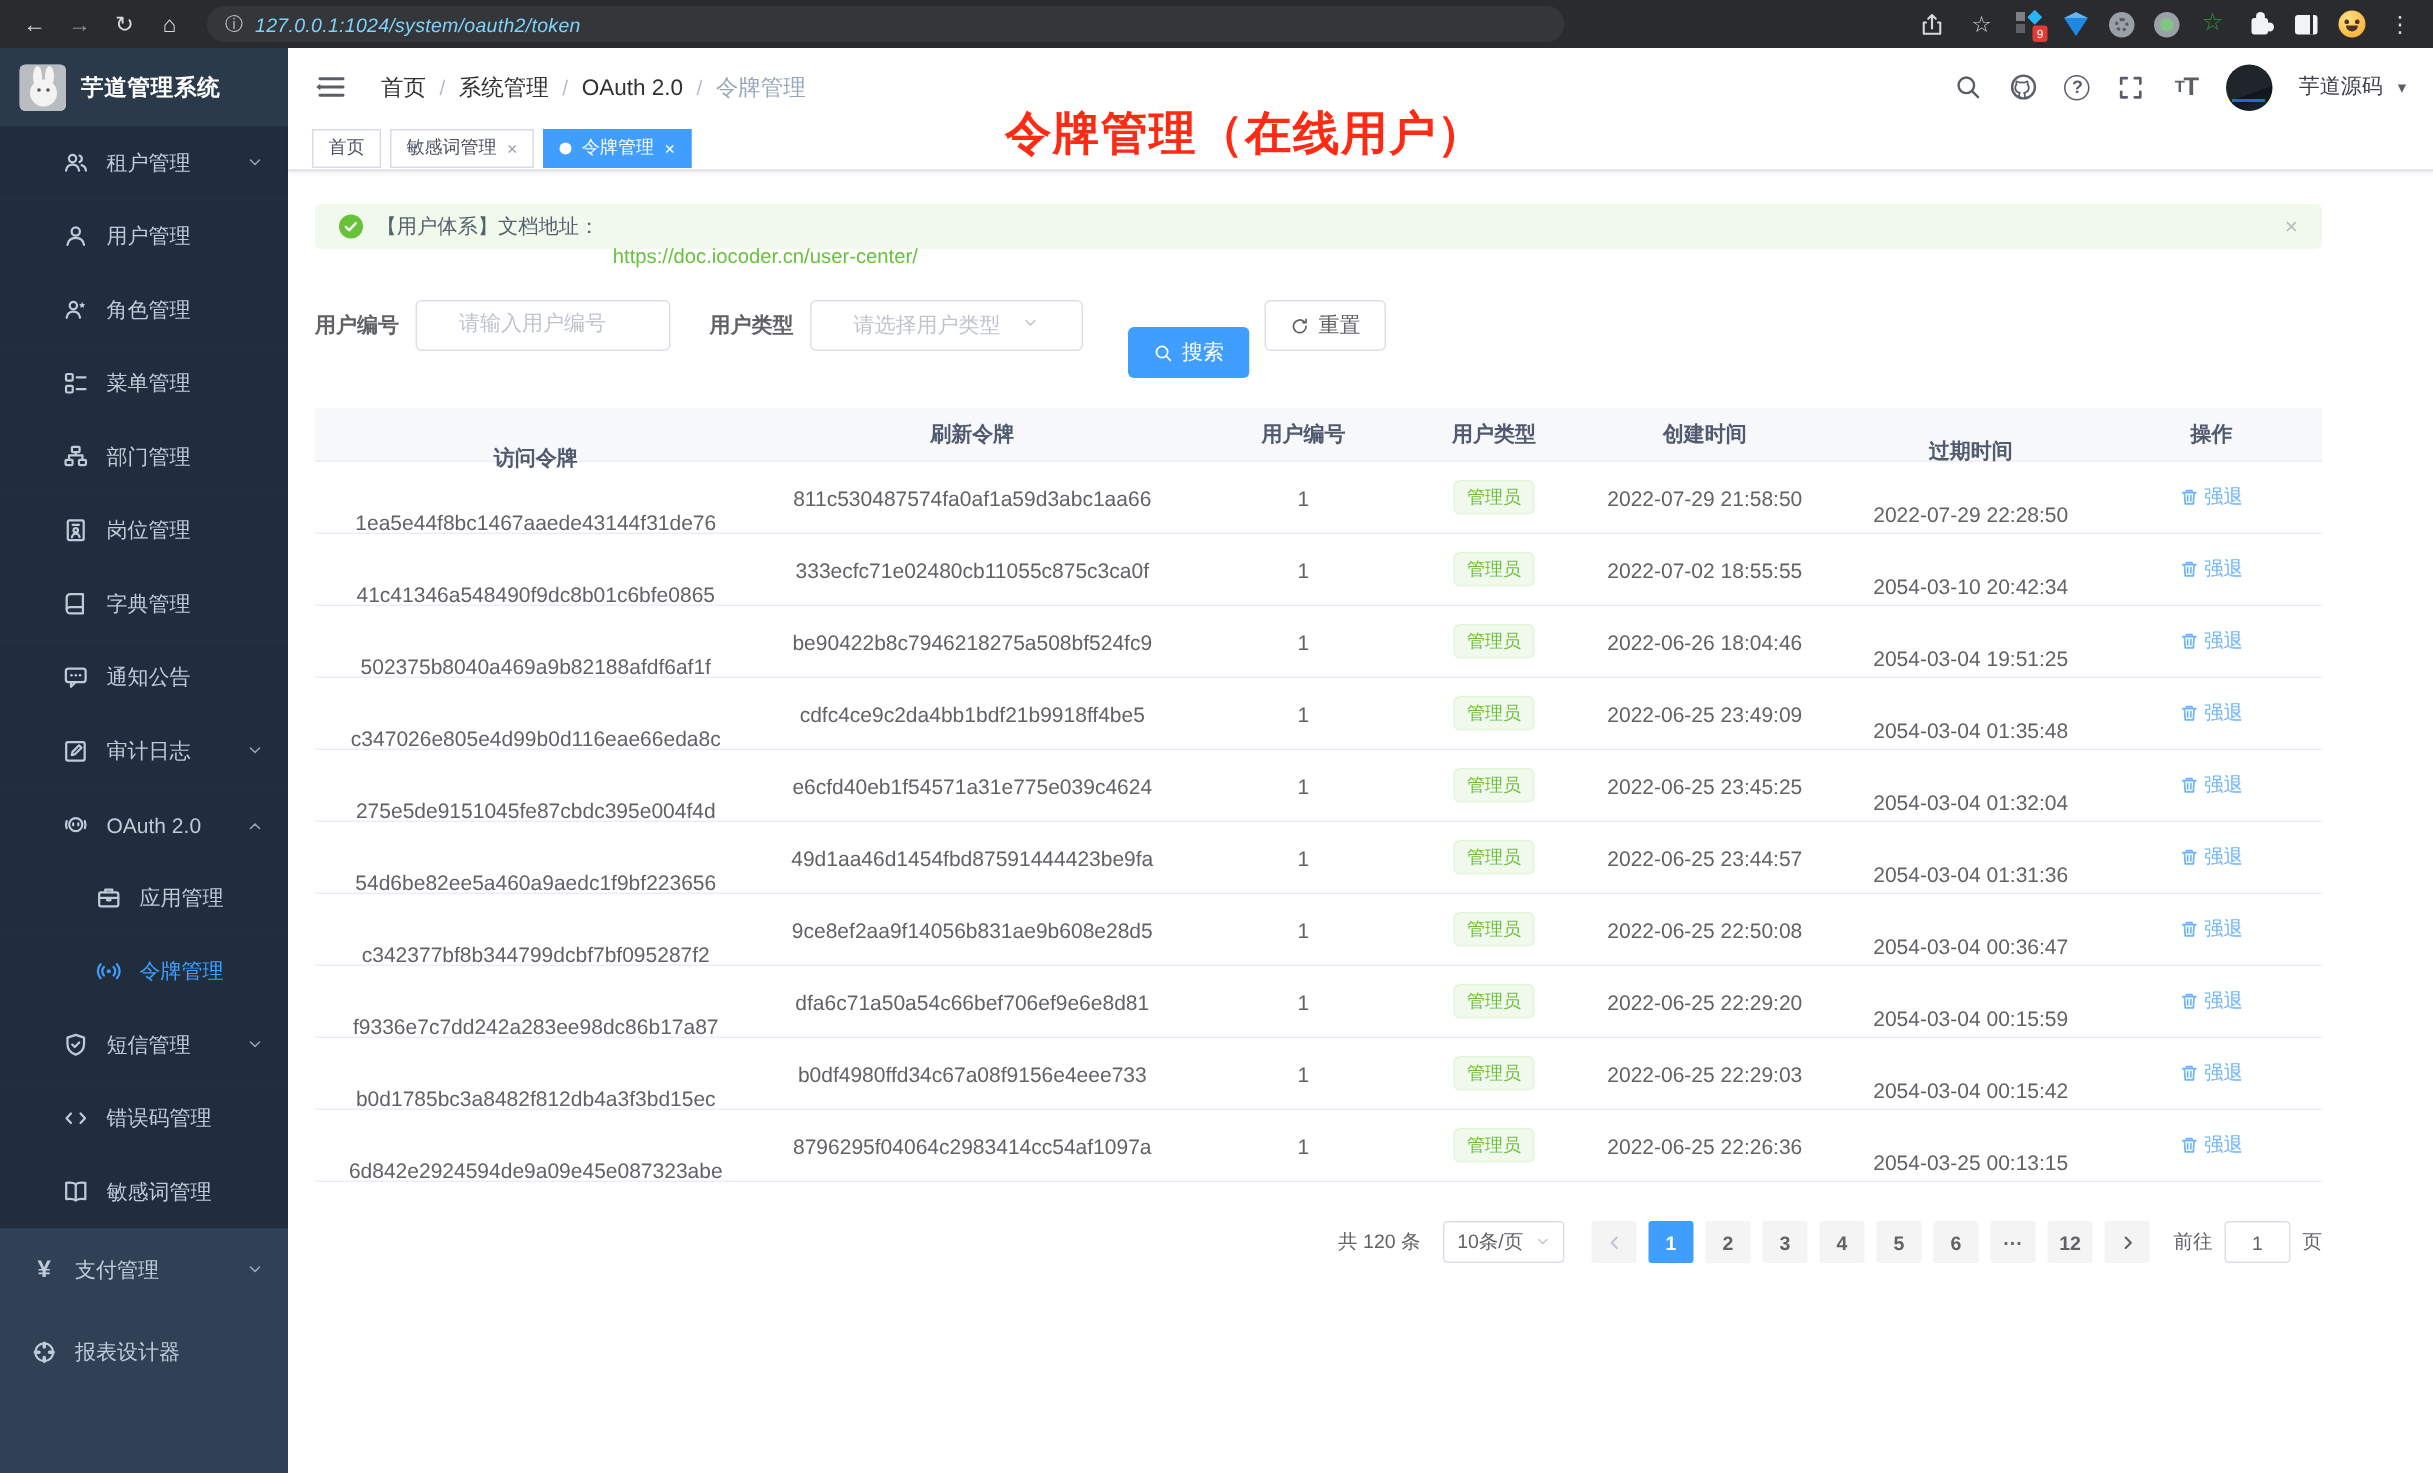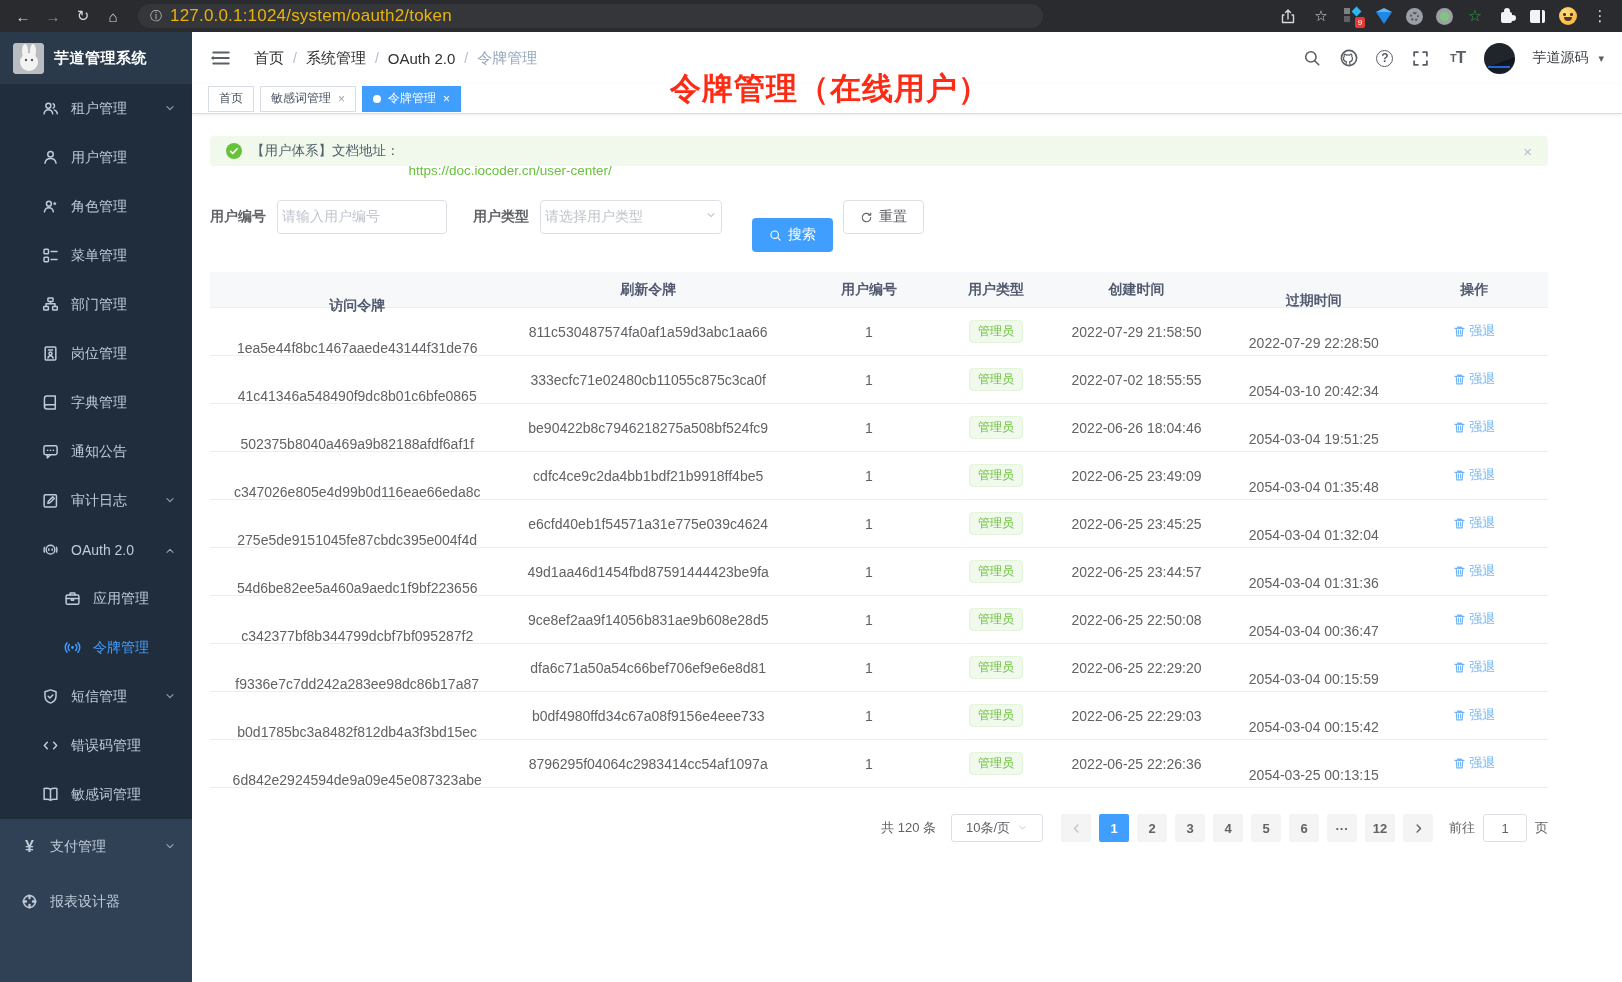--- a/index.html
+++ b/index.html
@@ -7,21 +7,21 @@
     font-family:"Liberation Sans","DejaVu Sans",sans-serif; }
 
   
   .browser { height:32px; background:#2a2b2e; display:flex; align-items:center; padding:0 10px; gap:4px; }
   .b-ic { width:26px; height:24px; display:flex; align-items:center; justify-content:center;
     color:#d6d8da; font-size:15px; border-radius:4px; }
   .b-ic.dim { color:#8b8e92; }
   .urlbar { flex:1; height:24px; margin:0 8px; background:#35363a; border-radius:12px;
     display:flex; align-items:center; padding:0 12px; gap:8px; max-width:905px; }
   .url-info { color:#bdc1c6; font-size:12px; }
-  .url-text { color:#eab308; font-size:17px; letter-spacing:.2px; }
+  .url-text { color:#7dd3fc; font-size:13px; letter-spacing:.2px;font-style:italic; }
   .b-right { display:flex; align-items:center; gap:13px; margin-left:auto; padding-right:2px; }
   .b-right .b-ic { width:20px; }
   .ext { width:18px; height:18px; position:relative; display:flex; align-items:center; justify-content:center; }
   .ext-tm .sq1 { position:absolute; left:0; top:1px; width:6px; height:6px; background:#7e8084; }
   .ext-tm .sq2 { position:absolute; left:0; top:9px; width:6px; height:6px; background:#5f6165; }
   .ext-tm .dia { position:absolute; right:2px; top:1px; width:7px; height:7px; background:#29b6f6; transform:rotate(45deg); }
   .ext-tm .badge { position:absolute; right:-3px; bottom:-3px; min-width:10px; height:11px; background:#e53935;
     color:#fff; font-size:8px; line-height:11px; text-align:center; border-radius:2px; padding:0 2px; }
   .ext-gem { width:0; height:0; border-left:8px solid transparent; border-right:8px solid transparent;
     border-top:12px solid #1e88e5; margin-top:4px; position:relative; }
@@ -99,21 +99,21 @@
     padding:0 16px; font-size:13.5px; gap:9px; }
   .alert-check { width:16px; height:16px; border-radius:50%; background:#67c23a; color:#fff; flex:none;
     display:flex; align-items:center; justify-content:center; }
   .alert-text { color:#54626c; }
   .alert-link { color:#67c23a; cursor:pointer;margin-top:38px; }
   .alert-close { margin-left:auto; color:#b6bec4; font-size:15px; cursor:pointer; }
 
   .filters { display:flex; align-items:center; margin-top:16px; font-size:14px; }
   .f-label { font-weight:bold; color:#606266; margin-right:11px; white-space:nowrap; }
   .f-input, .f-select { height:34px; border:1px solid #dcdfe6; border-radius:4px; background:#fff;
-    font-size:14px; color:#606266; padding:0 4px; outline:none; font-family:Liberation Mono, monospace; }
+    font-size:14px; color:#606266; padding:0 28px; outline:none; font-family:Liberation Mono, monospace; }
   .f-input { width:170px; }
   .f-input::placeholder { color:#bfc4cd; }
   .f-select { width:182px; margin-left:0; display:flex; align-items:center; cursor:pointer; }
   .f-select .ph { color:#bfc4cd; flex:1; }
   .f-select .sel-caret { color:#c0c4cc; }
   .gap24 { width:26px; } .gap28 { width:30px; } .gap10 { width:10px; }
   .btn { height:34px; border-radius:4px; font-size:14px; display:flex; align-items:center; gap:6px;
     padding:0 16px; cursor:pointer; border:1px solid transparent; font-family:inherit; }
   .btn-primary { background:#409eff; color:#fff;margin-top:36px; }
   .btn-plain { background:#fff; border-color:#dcdfe6; color:#606266; }
@@ -125,21 +125,21 @@
   .thead { border-bottom:1px solid #ebeef5; }
   .td,.th { text-align:center; overflow:hidden; white-space:nowrap; }
   .c1{width:22%;margin-top:33px;} .c2{width:21.5%;} .c3{width:11.5%;} .c4{width:7.5%;} .c5{width:13.5%;} .c6{width:13%;margin-top:22px;} .c7{width:11%;}
   .tag-success { display:inline-block; background:#f0f9eb; border:1px solid #e1f3d8; color:#67c23a;
     font-size:12px; border-radius:4px; padding:3px 8px; line-height:1.2; }
   .act-link { color:#6fb3f8; font-size:13px; display:inline-flex; align-items:center; gap:3px; cursor:pointer; }
 
   .pager { display:flex; align-items:center; justify-content:flex-end; margin-top:26px;
     font-size:13px; color:#606266; }
   .pg-total { margin-right:15px; }
-  .pg-size { width:92px; height:28px; border:1px solid #dcdfe6; border-radius:3px; display:flex;
+  .pg-size { width:81px; height:28px; border:1px solid #dcdfe6; border-radius:3px; display:flex;
     align-items:center; justify-content:center; gap:7px; color:#606266; cursor:pointer; margin-right:14px; }
   .pg-size .sel-caret { color:#c0c4cc; }
   .pg-btn { min-width:30px; height:28px; background:#f4f4f5; border-radius:2px; margin:0 4px;
     display:flex; align-items:center; justify-content:center; color:#606266; font-weight:bold; cursor:pointer; padding:0 4px; }
   .pg-btn.disabled { color:#c0c4cc; cursor:default; }
   .pg-btn.active { background:#409eff; color:#fff; }
   .pg-jump { display:flex; align-items:center; gap:8px; margin-left:12px; }
   .pg-input { width:44px; height:28px; border:1px solid #dcdfe6; border-radius:3px; text-align:center;
     font-size:13px; color:#606266; outline:none; font-family:inherit; }
   svg { stroke:currentColor; fill:none; stroke-width:1.4; stroke-linecap:round; stroke-linejoin:round; }

